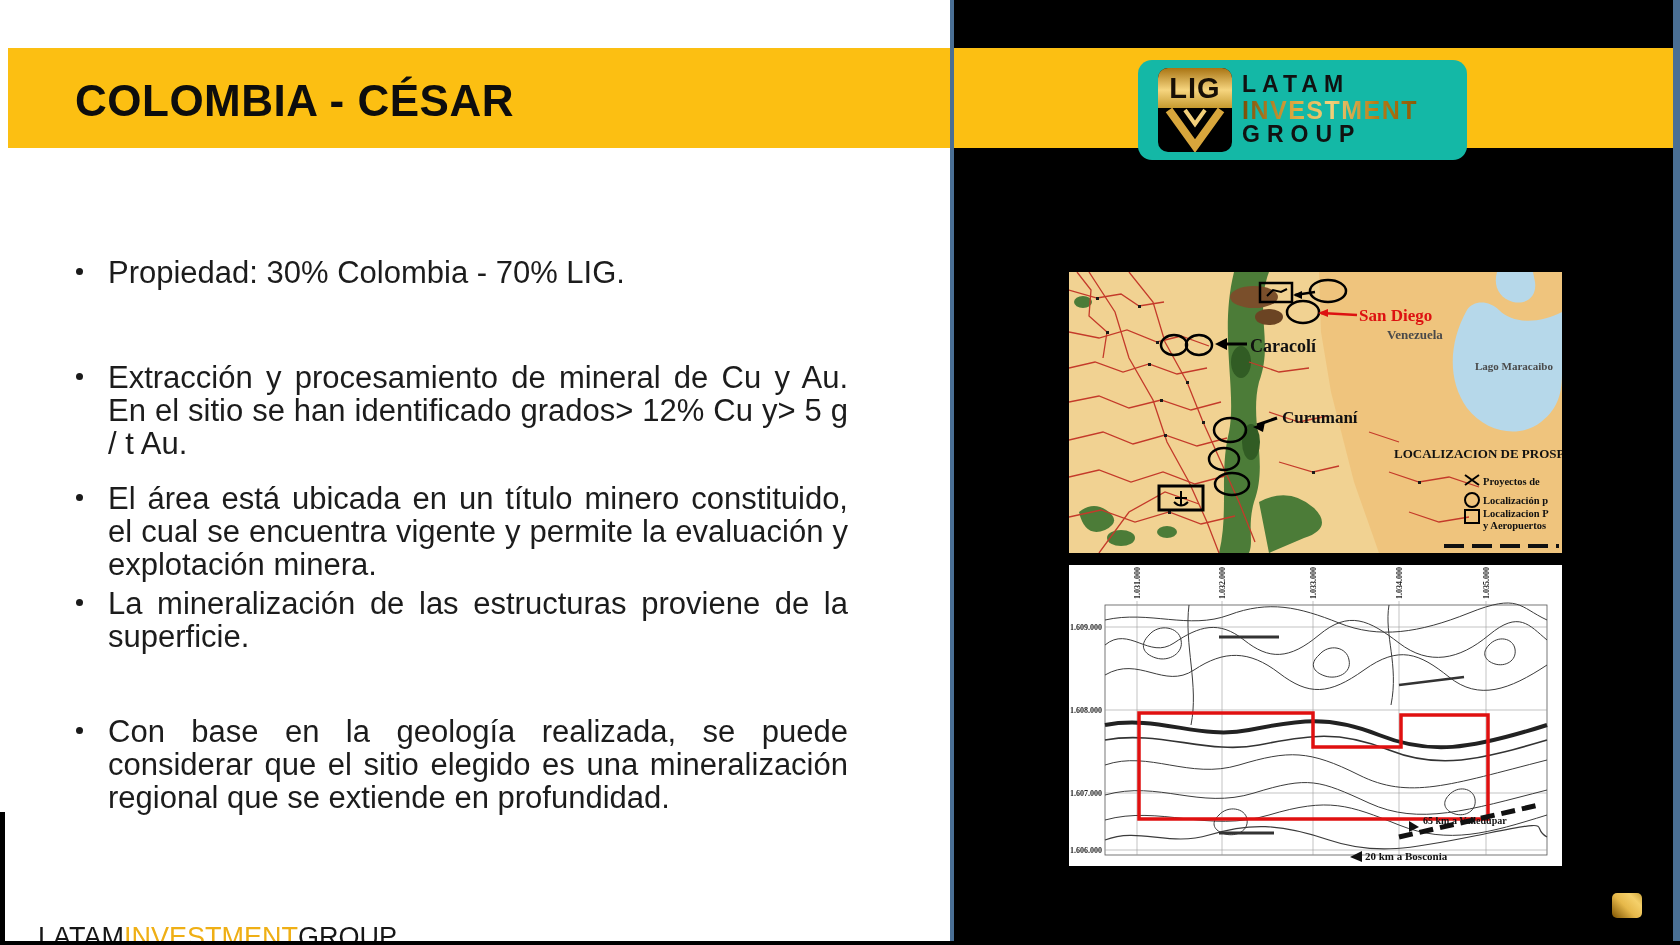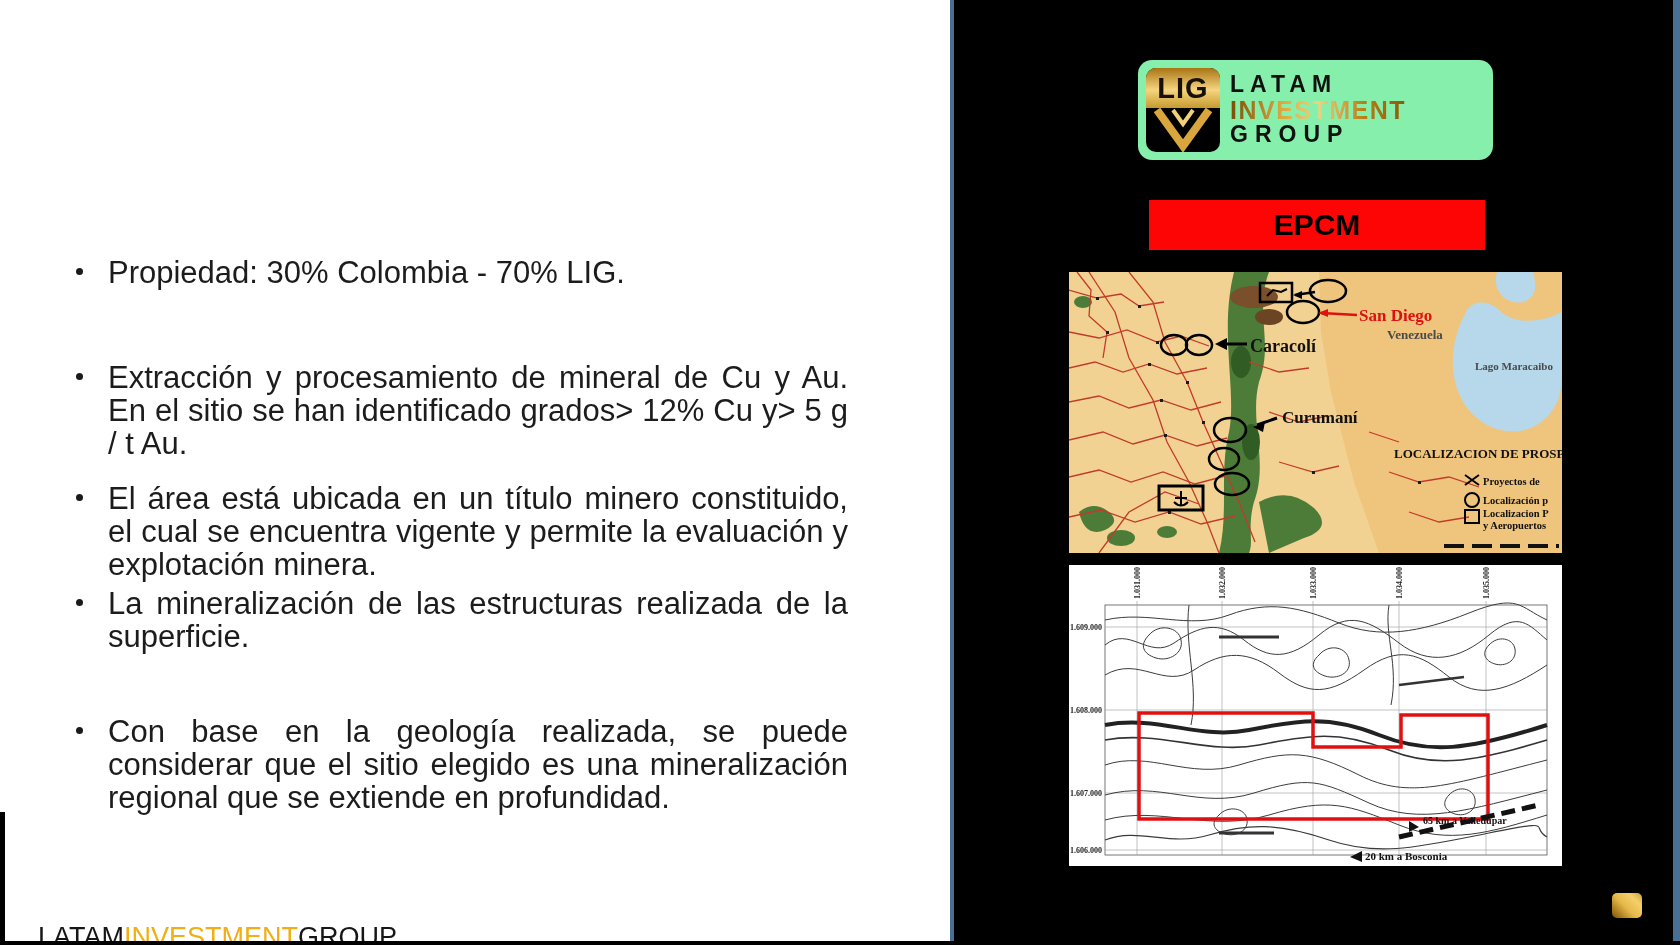--- a/index.html
+++ b/index.html
@@ -12,22 +12,22 @@
   .edge-right{position:absolute;left:1673px;top:0;width:7px;height:945px;background:#4a6f94;z-index:7;}
   .bottom-edge{position:absolute;left:0;top:941px;width:1680px;height:4px;background:#000;z-index:8;}
   .left-edge-bottom{position:absolute;left:0;top:812px;width:5px;height:133px;background:#000;z-index:8;}
 
   
   .band{position:absolute;left:8px;top:48px;width:1665px;height:100px;background:#fcbf12;z-index:4;}
   .band .title{position:absolute;left:67px;top:0;height:100%;display:flex;align-items:center;
                font-size:44px;font-weight:700;color:#0d0d0d;letter-spacing:0.5px;padding-top:6px;box-sizing:border-box;}
 
   
-  .logo-box{position:absolute;left:1138px;top:60px;width:355px;height:100px;background:#86efac;
-            border-radius:14px;z-index:5;display:flex;align-items:center;padding-left:8px;box-sizing:border-box;}
+  .logo-box{position:absolute;left:1138px;top:60px;width:329px;height:100px;background:#14b8a6;
+            border-radius:14px;z-index:5;display:flex;align-items:center;padding-left:20px;box-sizing:border-box;}
   .badge{width:74px;height:84px;border-radius:10px;overflow:hidden;position:relative;background:#000;flex:none;}
   .badge .badge-top{position:absolute;top:0;left:0;right:0;height:40px;
                     background:linear-gradient(180deg,#a97413,#f6d57f 55%,#c69a2f);
                     display:flex;align-items:center;justify-content:center;}
   .badge .badge-top span{font-size:29px;font-weight:700;color:#181006;letter-spacing:1px;line-height:1;}
   .badge svg{position:absolute;left:0;top:40px;}
   .brand{margin-left:10px;display:flex;flex-direction:column;line-height:1.04;}
   .brand .b1{font-size:23px;font-weight:700;letter-spacing:6px;color:#111;}
   .brand .b2{font-size:25px;font-weight:800;letter-spacing:1.5px;color:#c8941f;
              background:linear-gradient(90deg,#7a4d05,#d9a43c 28%,#f3d27c 50%,#b97d17 76%,#8a5a07);
@@ -63,56 +63,58 @@
 <body>
 
 <div id="slide">
 
   <div class="right-panel"></div>
   <div class="divider-left"></div>
   <div class="edge-right"></div>
   <div class="bottom-edge"></div>
   <div class="left-edge-bottom"></div>
 
+  <div class="band">
+    <div class="title">COLOMBIA - CÉSAR</div>
+  </div>
 
   <div class="logo-box">
     <div class="badge">
       <div class="badge-top">
           <span>LIG</span>
         </div>
       <svg width="74" height="44" viewBox="0 0 74 44">
         <path d="M11,2 L37,38 L63,2" fill="none" stroke="#d8a63c" stroke-width="8"></path>
         <path d="M27,2 L37,16 L47,2" fill="none" stroke="#f2cf7a" stroke-width="4"></path>
       </svg>
     </div>
     <div class="brand">
       <span class="b1">LATAM</span>
       <span class="b2">INVESTMENT</span>
       <span class="b3">GROUP</span>
     </div>
   </div>
 
-  <div class="epcm">EPCM</div>
 
   <div>
     <div class="bullet" style="top:256px">
       <span class="dot"></span>
       <p class="btext">Propiedad: 30% Colombia - 70% LIG.</p>
     </div>
     <div class="bullet" style="top:361px">
       <span class="dot"></span>
       <p class="btext">Extracción y procesamiento de mineral de Cu y Au. En el sitio se han identificado grados&gt; 12% Cu y&gt; 5 g / t Au.</p>
     </div>
     <div class="bullet" style="top:482px">
       <span class="dot"></span>
       <p class="btext">El área está ubicada en un título minero constituido, el cual se encuentra vigente y permite la evaluación y explotación minera.</p>
     </div>
     <div class="bullet" style="top:587px">
       <span class="dot"></span>
-      <p class="btext">La mineralización de las estructuras realizada de la superficie.</p>
+      <p class="btext">La mineralización de las estructuras proviene de la superficie.</p>
     </div>
     <div class="bullet" style="top:715px">
       <span class="dot"></span>
       <p class="btext">Con base en la geología realizada, se puede considerar que el sitio elegido es una mineralización regional que se extiende en profundidad.</p>
     </div>
   </div>
 
   <svg class="map1" width="493" height="281" viewBox="0 0 493 281">
     <rect x="0" y="0" width="493" height="281" fill="#f1d292"></rect>
     <polygon points="250,0 493,0 493,281 310,281 285,210 262,120 252,60" fill="#efc47d"></polygon>

